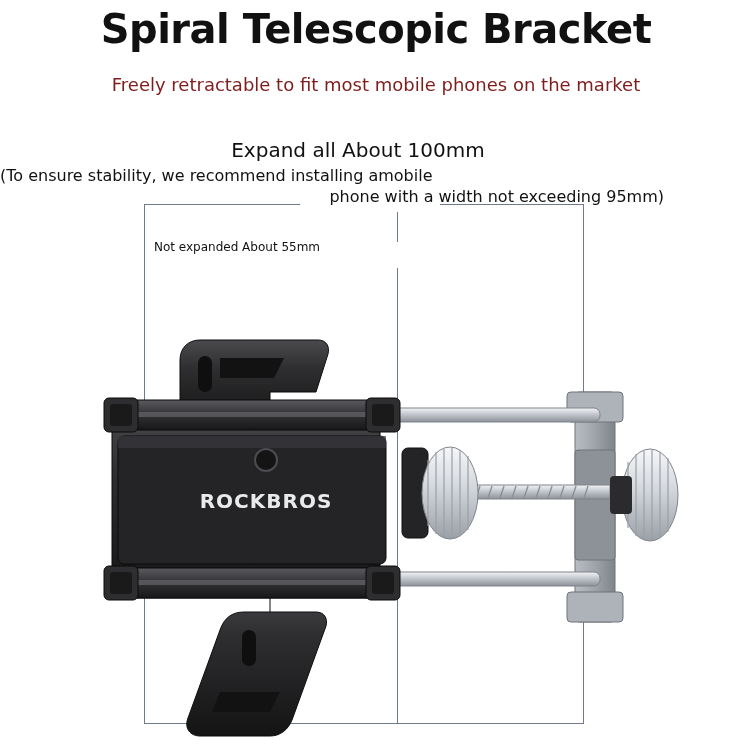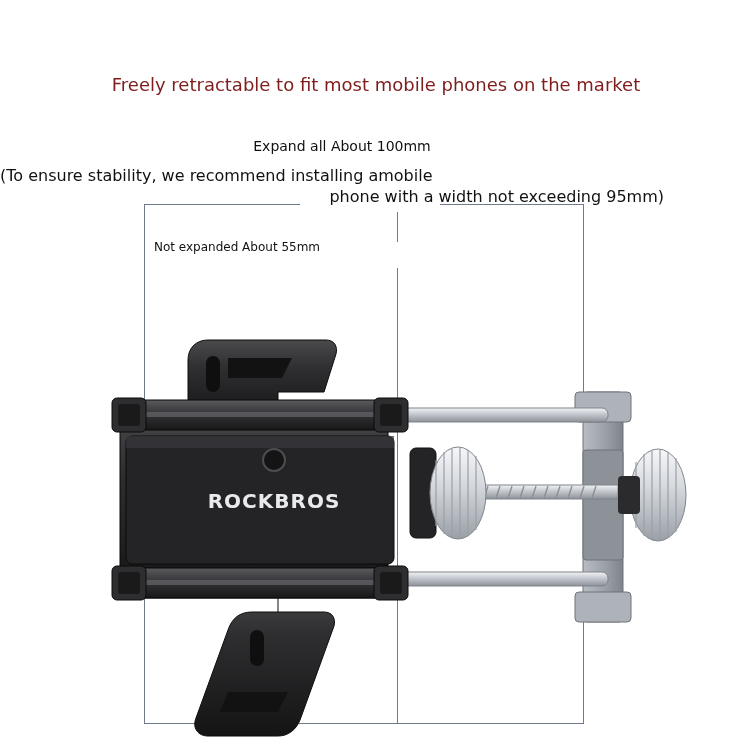--- a/index.html
+++ b/index.html
@@ -41,23 +41,24 @@
     white-space: nowrap;
   }
 
   
   .expand-label {
     position: absolute;
     top: 138px;
     left: 0;
     width: 684px;
     text-align: center;
-    font-size: 14px;
-    color: #111111;
-    white-space: nowrap;
+    font-size: 20px;
+    color: #111111;
+    white-space: nowrap;
+    padding-left: 16px;
   }
   .note-line1 {
     position: absolute;
     top: 166px;
     left: 0;
     width: 752px;
     text-align: left;
     font-size: 16px;
     color: #111111;
     white-space: nowrap;
@@ -118,33 +119,34 @@
     left: 150px;
     top: 242px;
     width: 300px;
     height: 26px;
     background: #ffffff;
   }
 
   
   .photo {
     position: absolute;
-    left: 78px;
+    left: 70px;
     top: 300px;
     width: 620px;
     height: 452px;
     text-decoration: underline;
   }
   .photo svg { display: block; }
 </style>
 </head>
 <body>
 
 <div id="page">
 
+  <div class="title">Spiral Telescopic Bracket</div>
   <div class="subtitle">Freely retractable to fit most mobile phones on the market</div>
 
   <div class="box-outer"></div>
   <div class="box-inner"></div>
   <div class="gap-outer"></div>
   <div class="gap-inner"></div>
 
   <div class="expand-label">Expand all About 100mm</div>
   <div class="note-line1">(To ensure stability, we recommend installing amobile</div>
   <div class="note-line2">phone with a width not exceeding 95mm)</div>

